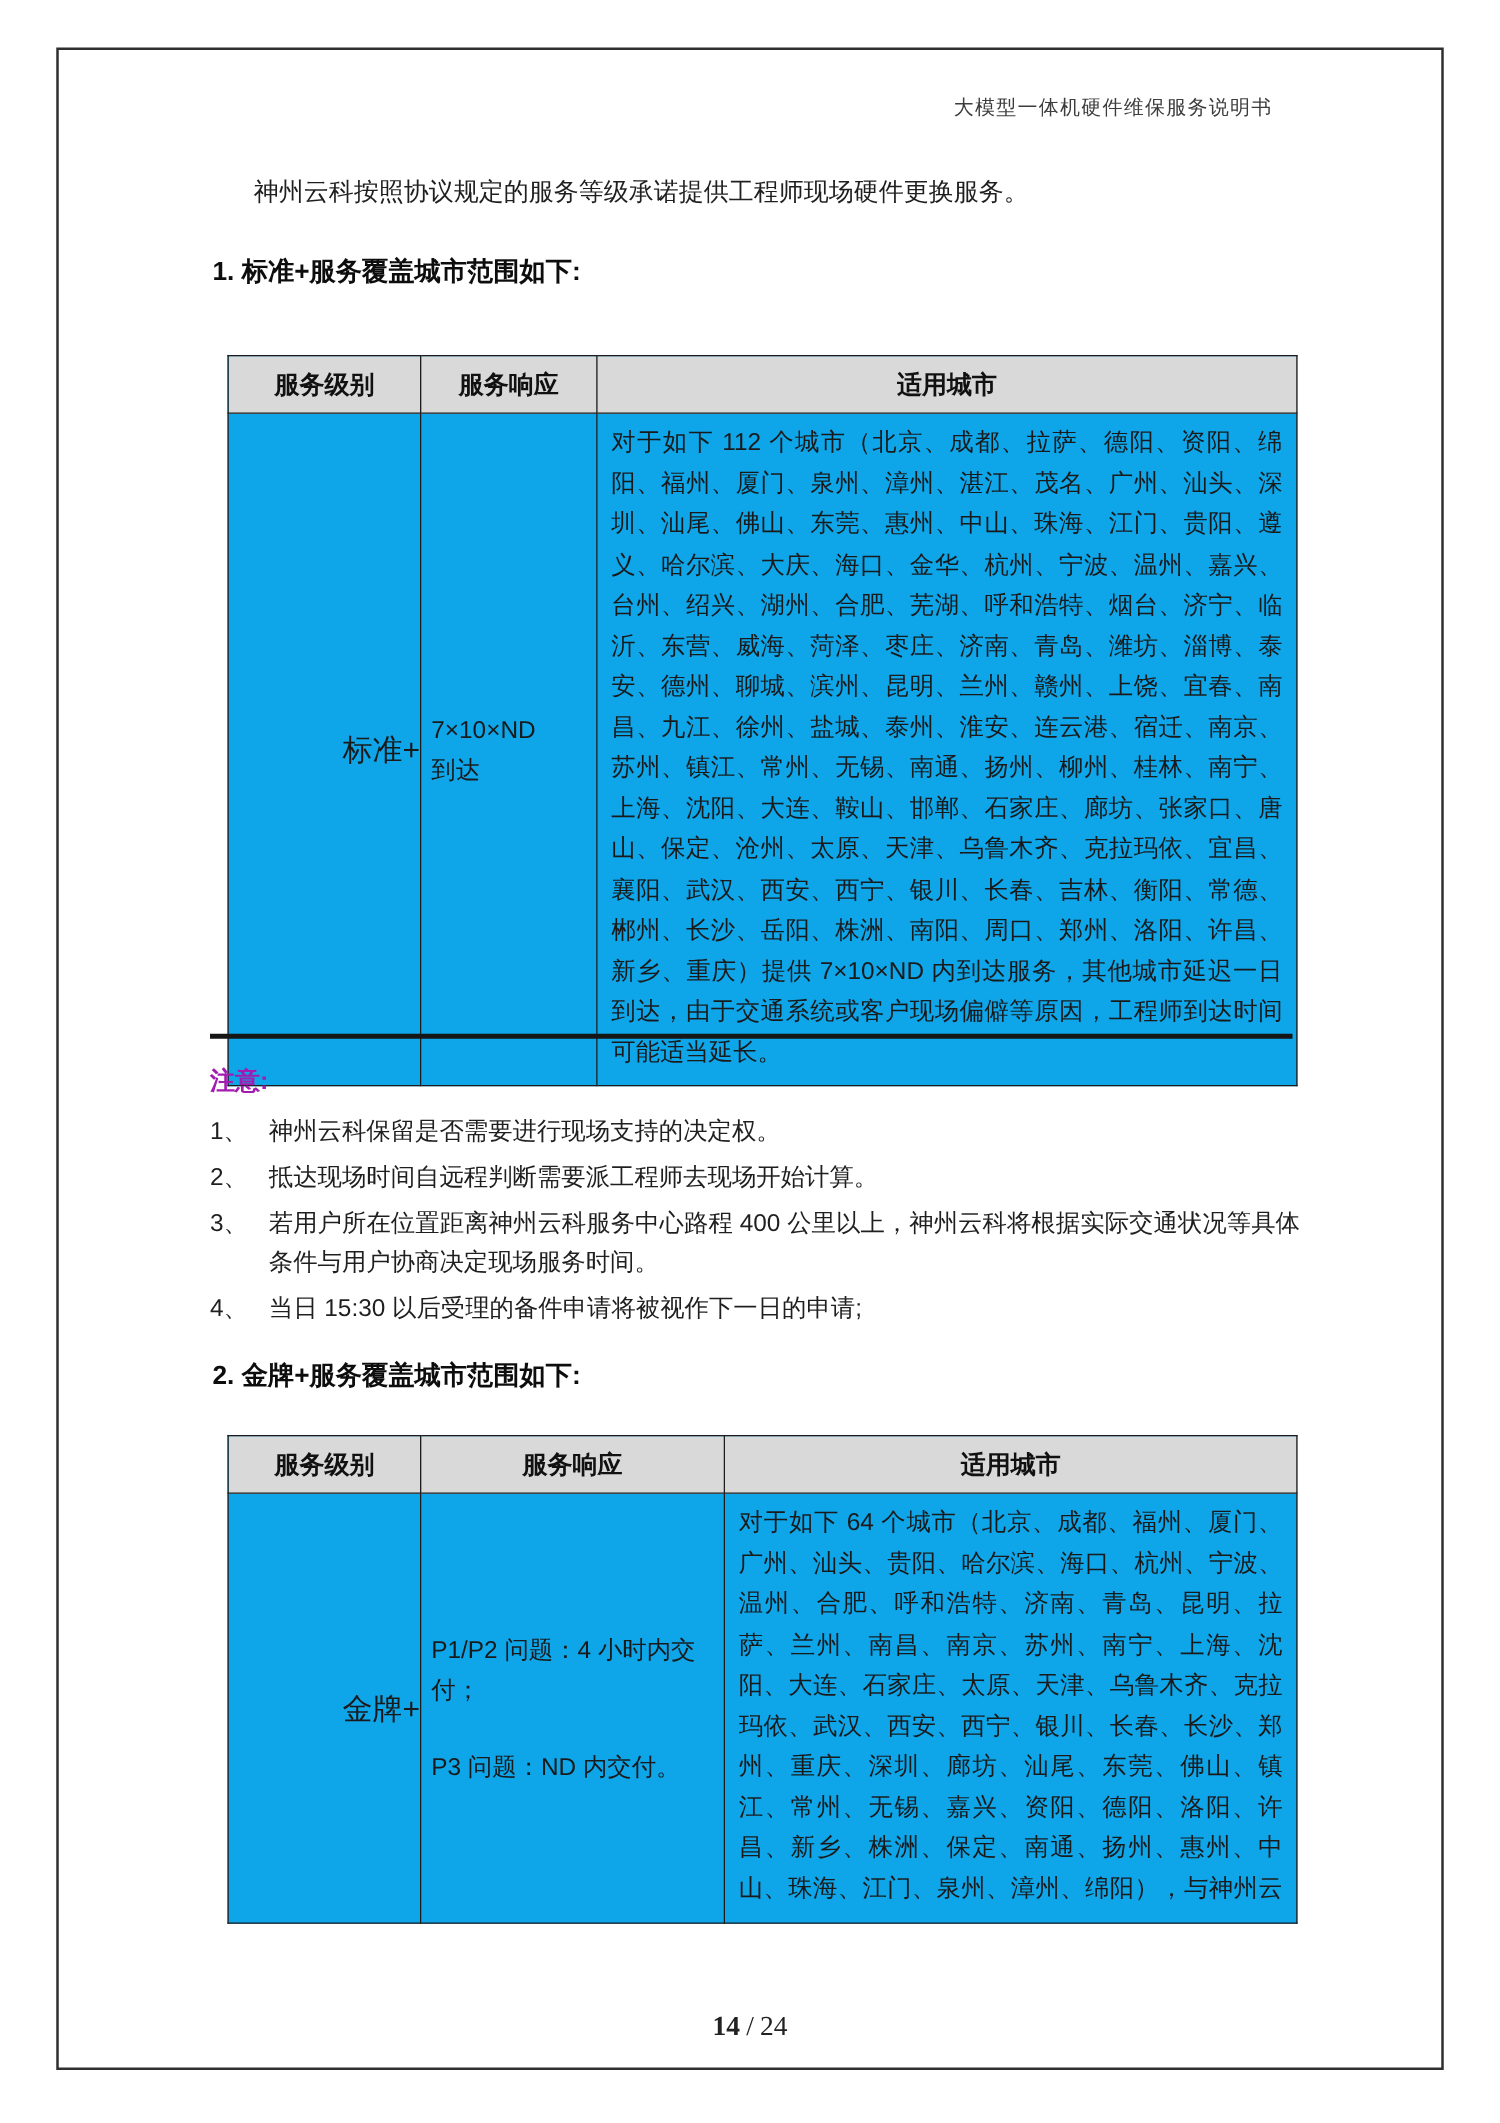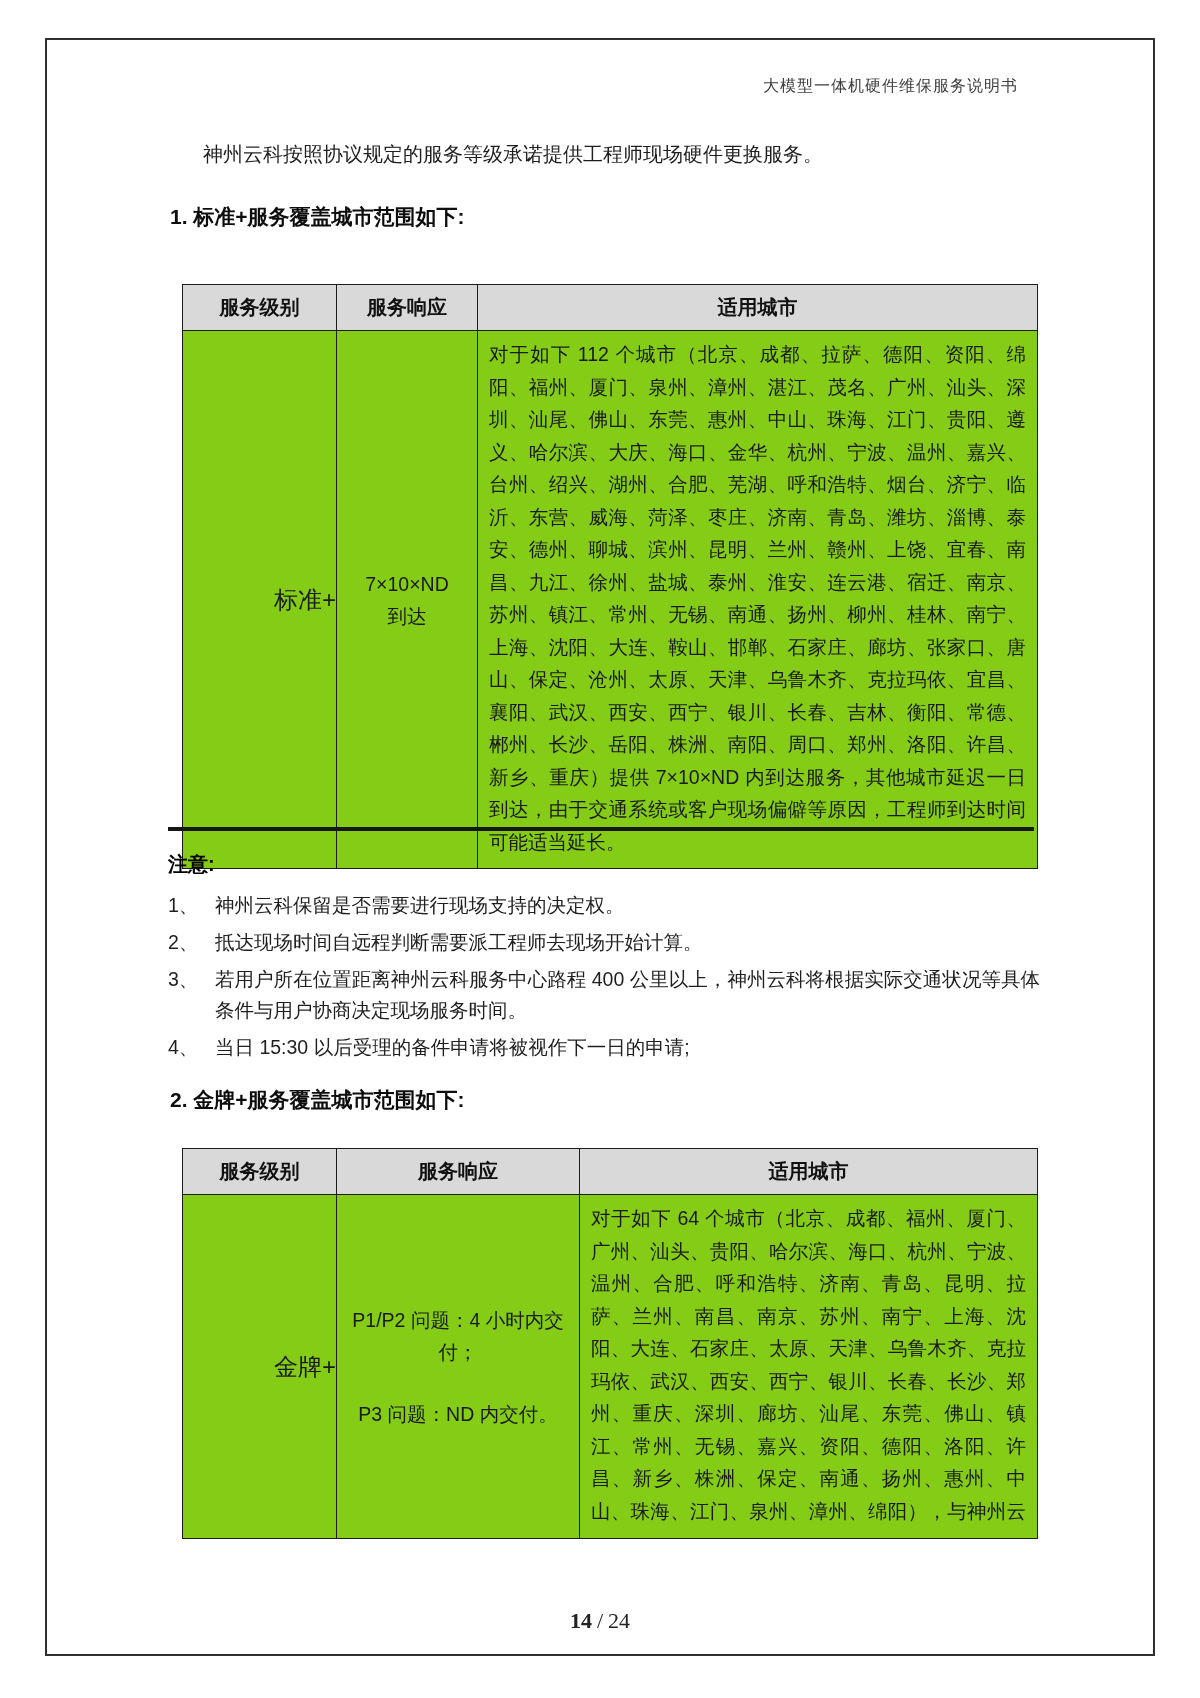--- a/index.html
+++ b/index.html
@@ -31,56 +31,56 @@
   .sec-heading {
     position:absolute; left:170px;
     font-size:21px; font-weight:700; color:#0d0d0d;
   }
   #heading-1 { top:203px;text-align:right; }
   #heading-2 { top:1086px; }
 
   table.svc-table {
     position:absolute; left:182px;
     border-collapse:collapse; table-layout:fixed;
-    background:#84cc16;
+    background:#0ea5e9;
   }
   #table-standard { top:284px; width:855px; }
   #table-gold     { top:1148px; width:855px; }
   .svc-table th, .svc-table td { border:1.5px solid #1c1c1c; }
   .svc-table th {
     background:#d9d9d9;
     font-size:20px; font-weight:700; color:#111;
     height:46px; text-align:center; vertical-align:middle;
   }
   td.cell-level {
     text-align:right; vertical-align:middle;
     font-size:24px;
   }
   td.cell-response {
-    text-align:center; vertical-align:middle;
+    vertical-align:middle;
     font-size:19.5px; line-height:32px;
     padding:4px 8px;
   }
   td.cell-cities {
     vertical-align:top;
     font-size:19.5px; line-height:32.5px;
     text-align:justify; text-justify:inter-ideograph;
     padding:7px 11px 10px 11px;
   }
   .resp-gap { margin-top:30px; }
   .clip-box { height:326px; overflow:hidden; }
 
   .thick-rule {
     position:absolute; left:168px; top:827px;
     width:866px; height:4px; background:#161616;
   }
   .notes {
     position:absolute; left:168px; top:851px; width:872px;
   }
-  .notes-label { font-weight:700; font-size:20px; color:#000000; margin-bottom:12px; }
+  .notes-label { font-weight:700; font-size:20px; color:#a21caf; margin-bottom:12px; }
   .note-item { display:flex; font-size:19.5px; line-height:31px; margin-bottom:6px; color:#1f1f1f; }
   .note-num { width:47px; flex:none; }
   .note-text { flex:1; text-align:justify; text-justify:inter-ideograph; }
 
   .page-footer {
     position:absolute; top:1608px; left:0; width:100%;
     text-align:center;
     font-family:"Liberation Serif", serif;
     font-size:22px; color:#222;
   }

